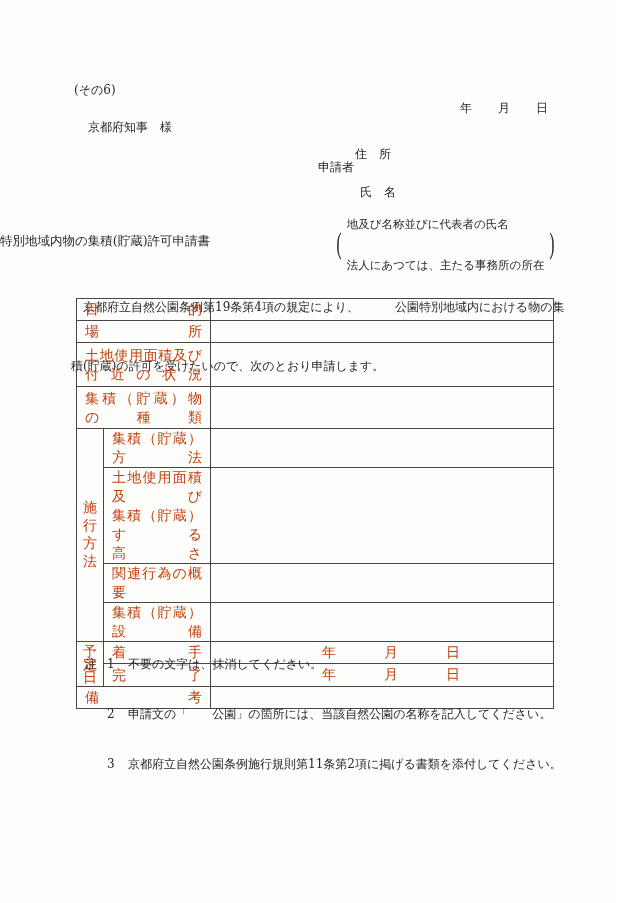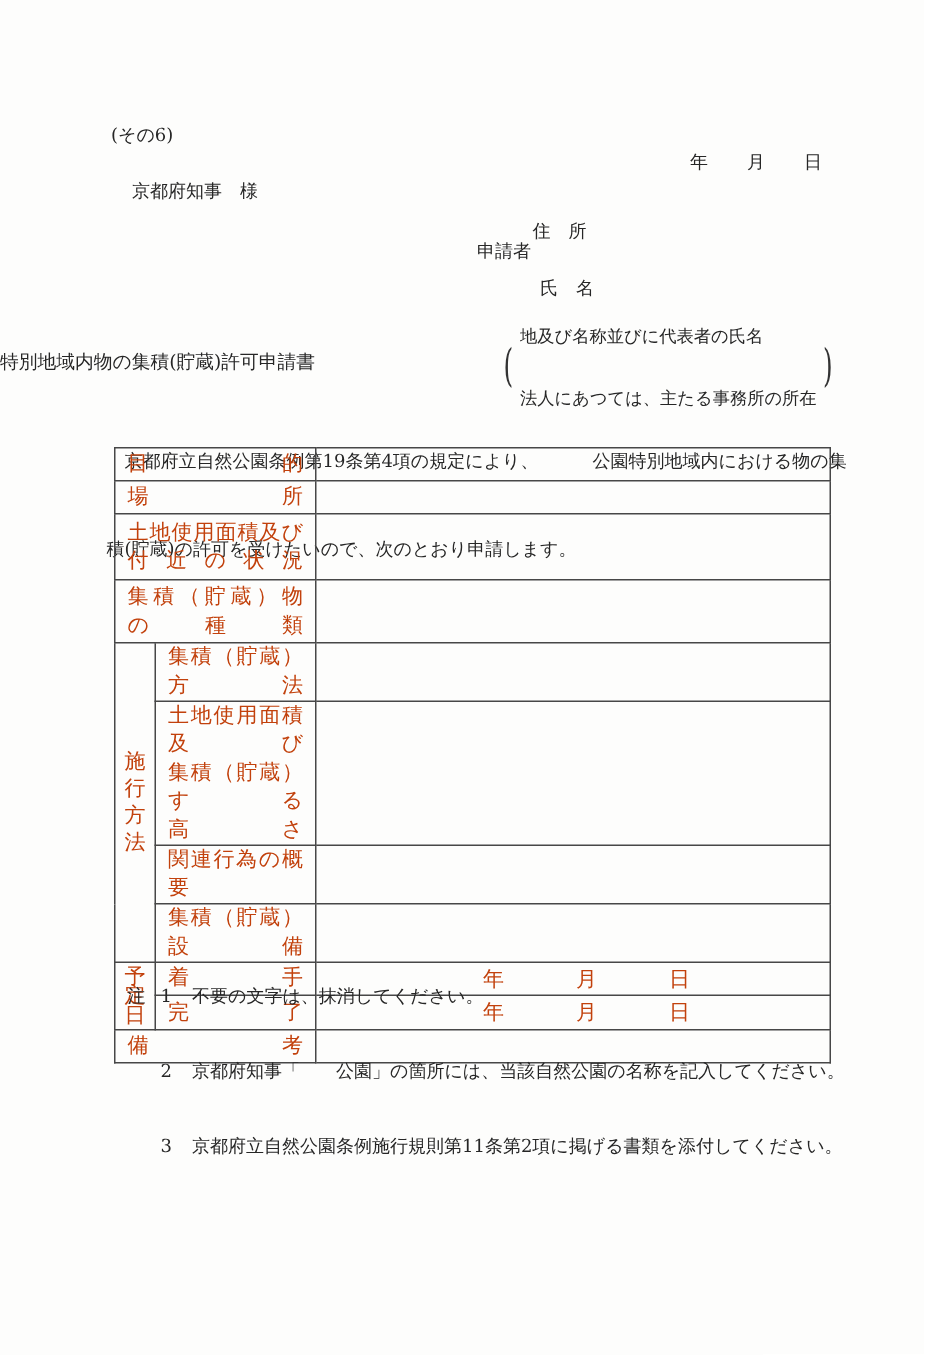--- a/index.html
+++ b/index.html
@@ -203,21 +203,21 @@
 
   <div class="abs notes">
     <div class="note-line">
       <span class="note-prefix">注</span>
       <span class="note-num">1</span>
       <span>不要の文字は、抹消してください。</span>
     </div>
     <div class="note-line">
       <span class="note-prefix"></span>
       <span class="note-num">2</span>
-      <span>京都府知事「　　公園」の箇所には、当該自然公園の名称を記入してください。</span>
+      <span>申請文の「　　公園」の箇所には、当該自然公園の名称を記入してください。</span>
     </div>
     <div class="note-line">
       <span class="note-prefix"></span>
       <span class="note-num">3</span>
       <span>京都府立自然公園条例施行規則第11条第2項に掲げる書類を添付してください。</span>
     </div>
   </div>
 
 </div>
 

